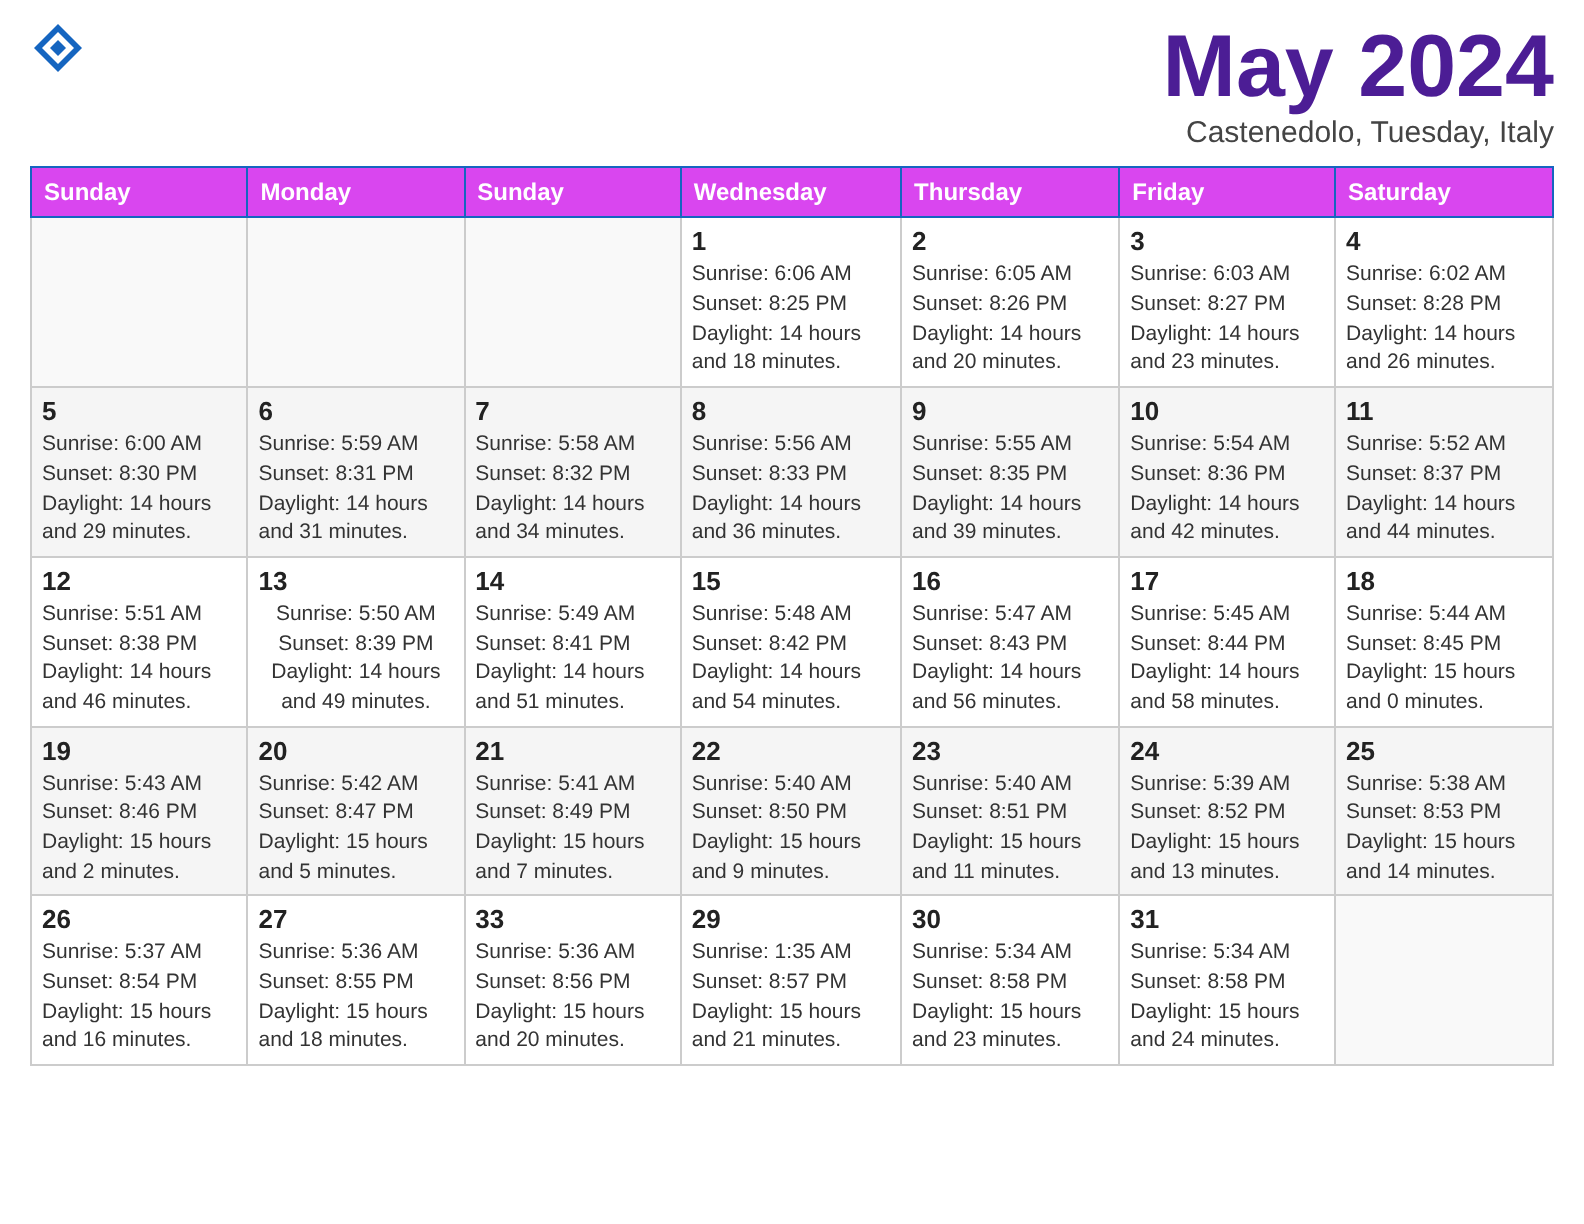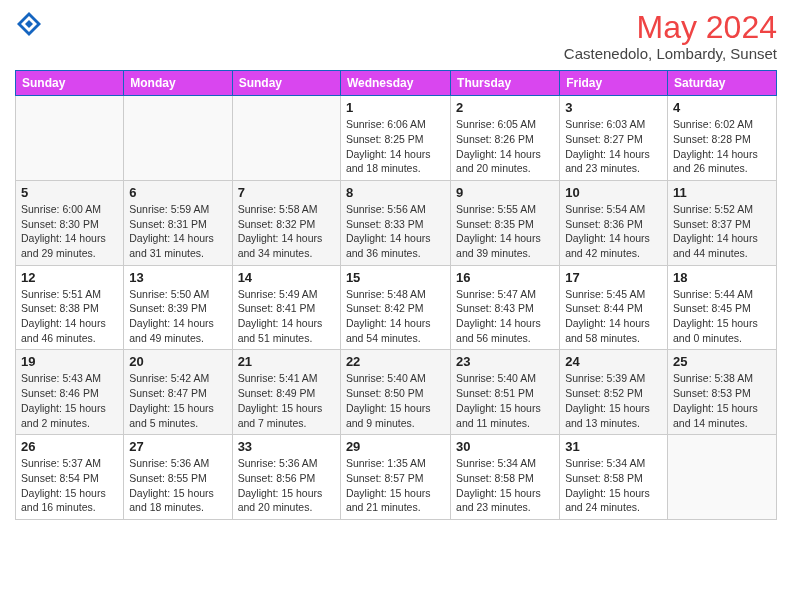--- a/index.html
+++ b/index.html
@@ -29,23 +29,23 @@
     .logo-general { color: #333; }
     .logo-blue { color: #1565c0; }
     .logo-icon {
       width: 28px;
       height: 28px;
     }
     .title-block {
       text-align: right;
     }
     .month-year {
-      font-size: 32px;
-      font-weight: normal;
-      color: #ef4444;
+      font-size: 44px;
+      font-weight: bold;
+      color: #4c1d95;
       line-height: 1.1;
     }
     .location {
       font-size: 15px;
       color: #444;
     }
     table {
       width: 100%;
       border-collapse: collapse;
       font-size: 11px;
@@ -92,21 +92,21 @@
 <div class="header">
   <div class="logo">
     <svg class="logo-icon" viewBox="0 0 28 28">
       <polygon points="14,2 26,14 14,26 2,14" fill="#1565c0"></polygon>
       <polygon points="14,6 22,14 14,22 6,14" fill="#fff"></polygon>
       <polygon points="14,10 18,14 14,18 10,14" fill="#1565c0"></polygon>
     </svg>
   </div>
   <div class="title-block">
     <div class="month-year">May 2024</div>
-    <div class="location">Castenedolo, Lombardy, Sunset</div>
+    <div class="location">Castenedolo, Tuesday, Italy</div>
   </div>
 </div>
 
 <table>
   <thead>
     <tr>
       <th>Sunday</th>
       <th>Monday</th>
       <th>Sunday</th>
       <th>Wednesday</th>
@@ -203,21 +203,21 @@
       <tr>
         <td>
           <span class="day-number">12</span>
           <div class="day-info" style="white-space: pre-line;">Sunrise: 5:51 AM
 Sunset: 8:38 PM
 Daylight: 14 hours
 and 46 minutes.</div>
         </td>
         <td>
           <span class="day-number">13</span>
-          <div class="day-info" style="white-space: pre-line;">Sunrise: 5:50 AM
+          <div class="day-info" style="white-space: pre-line; text-align: center;">Sunrise: 5:50 AM
 Sunset: 8:39 PM
 Daylight: 14 hours
 and 49 minutes.</div>
         </td>
         <td>
           <span class="day-number">14</span>
           <div class="day-info" style="white-space: pre-line;">Sunrise: 5:49 AM
 Sunset: 8:41 PM
 Daylight: 14 hours
 and 51 minutes.</div>

